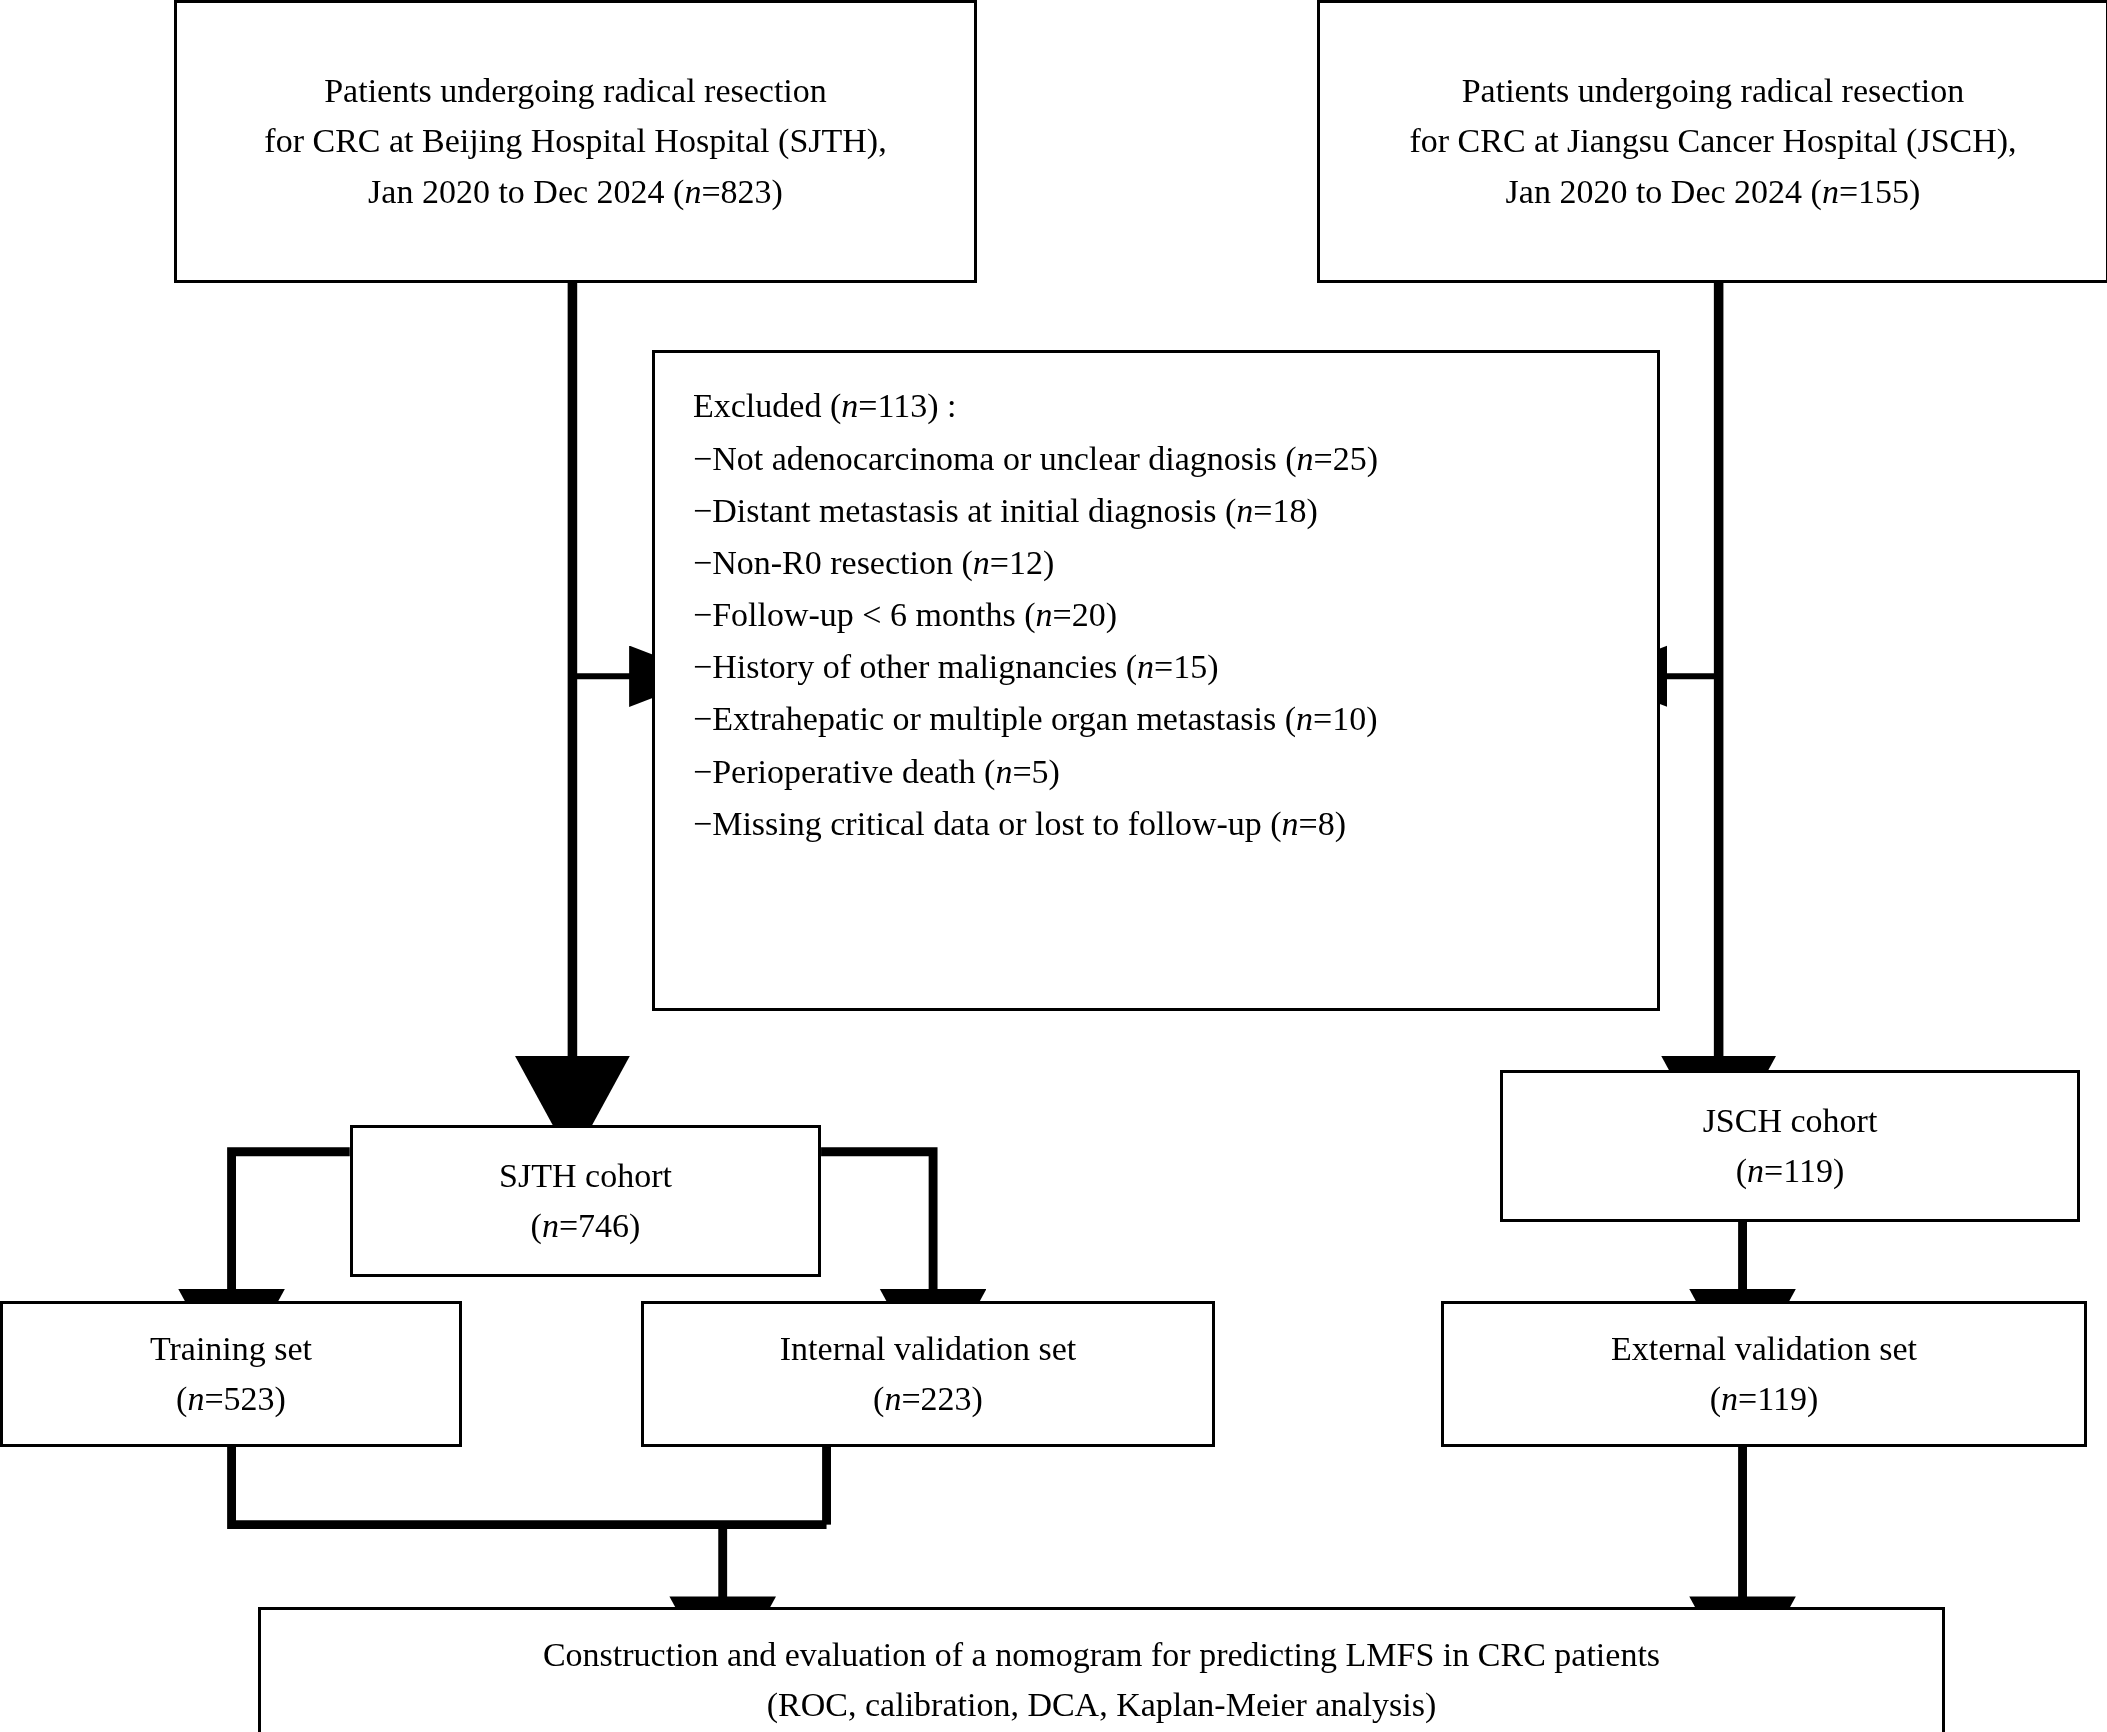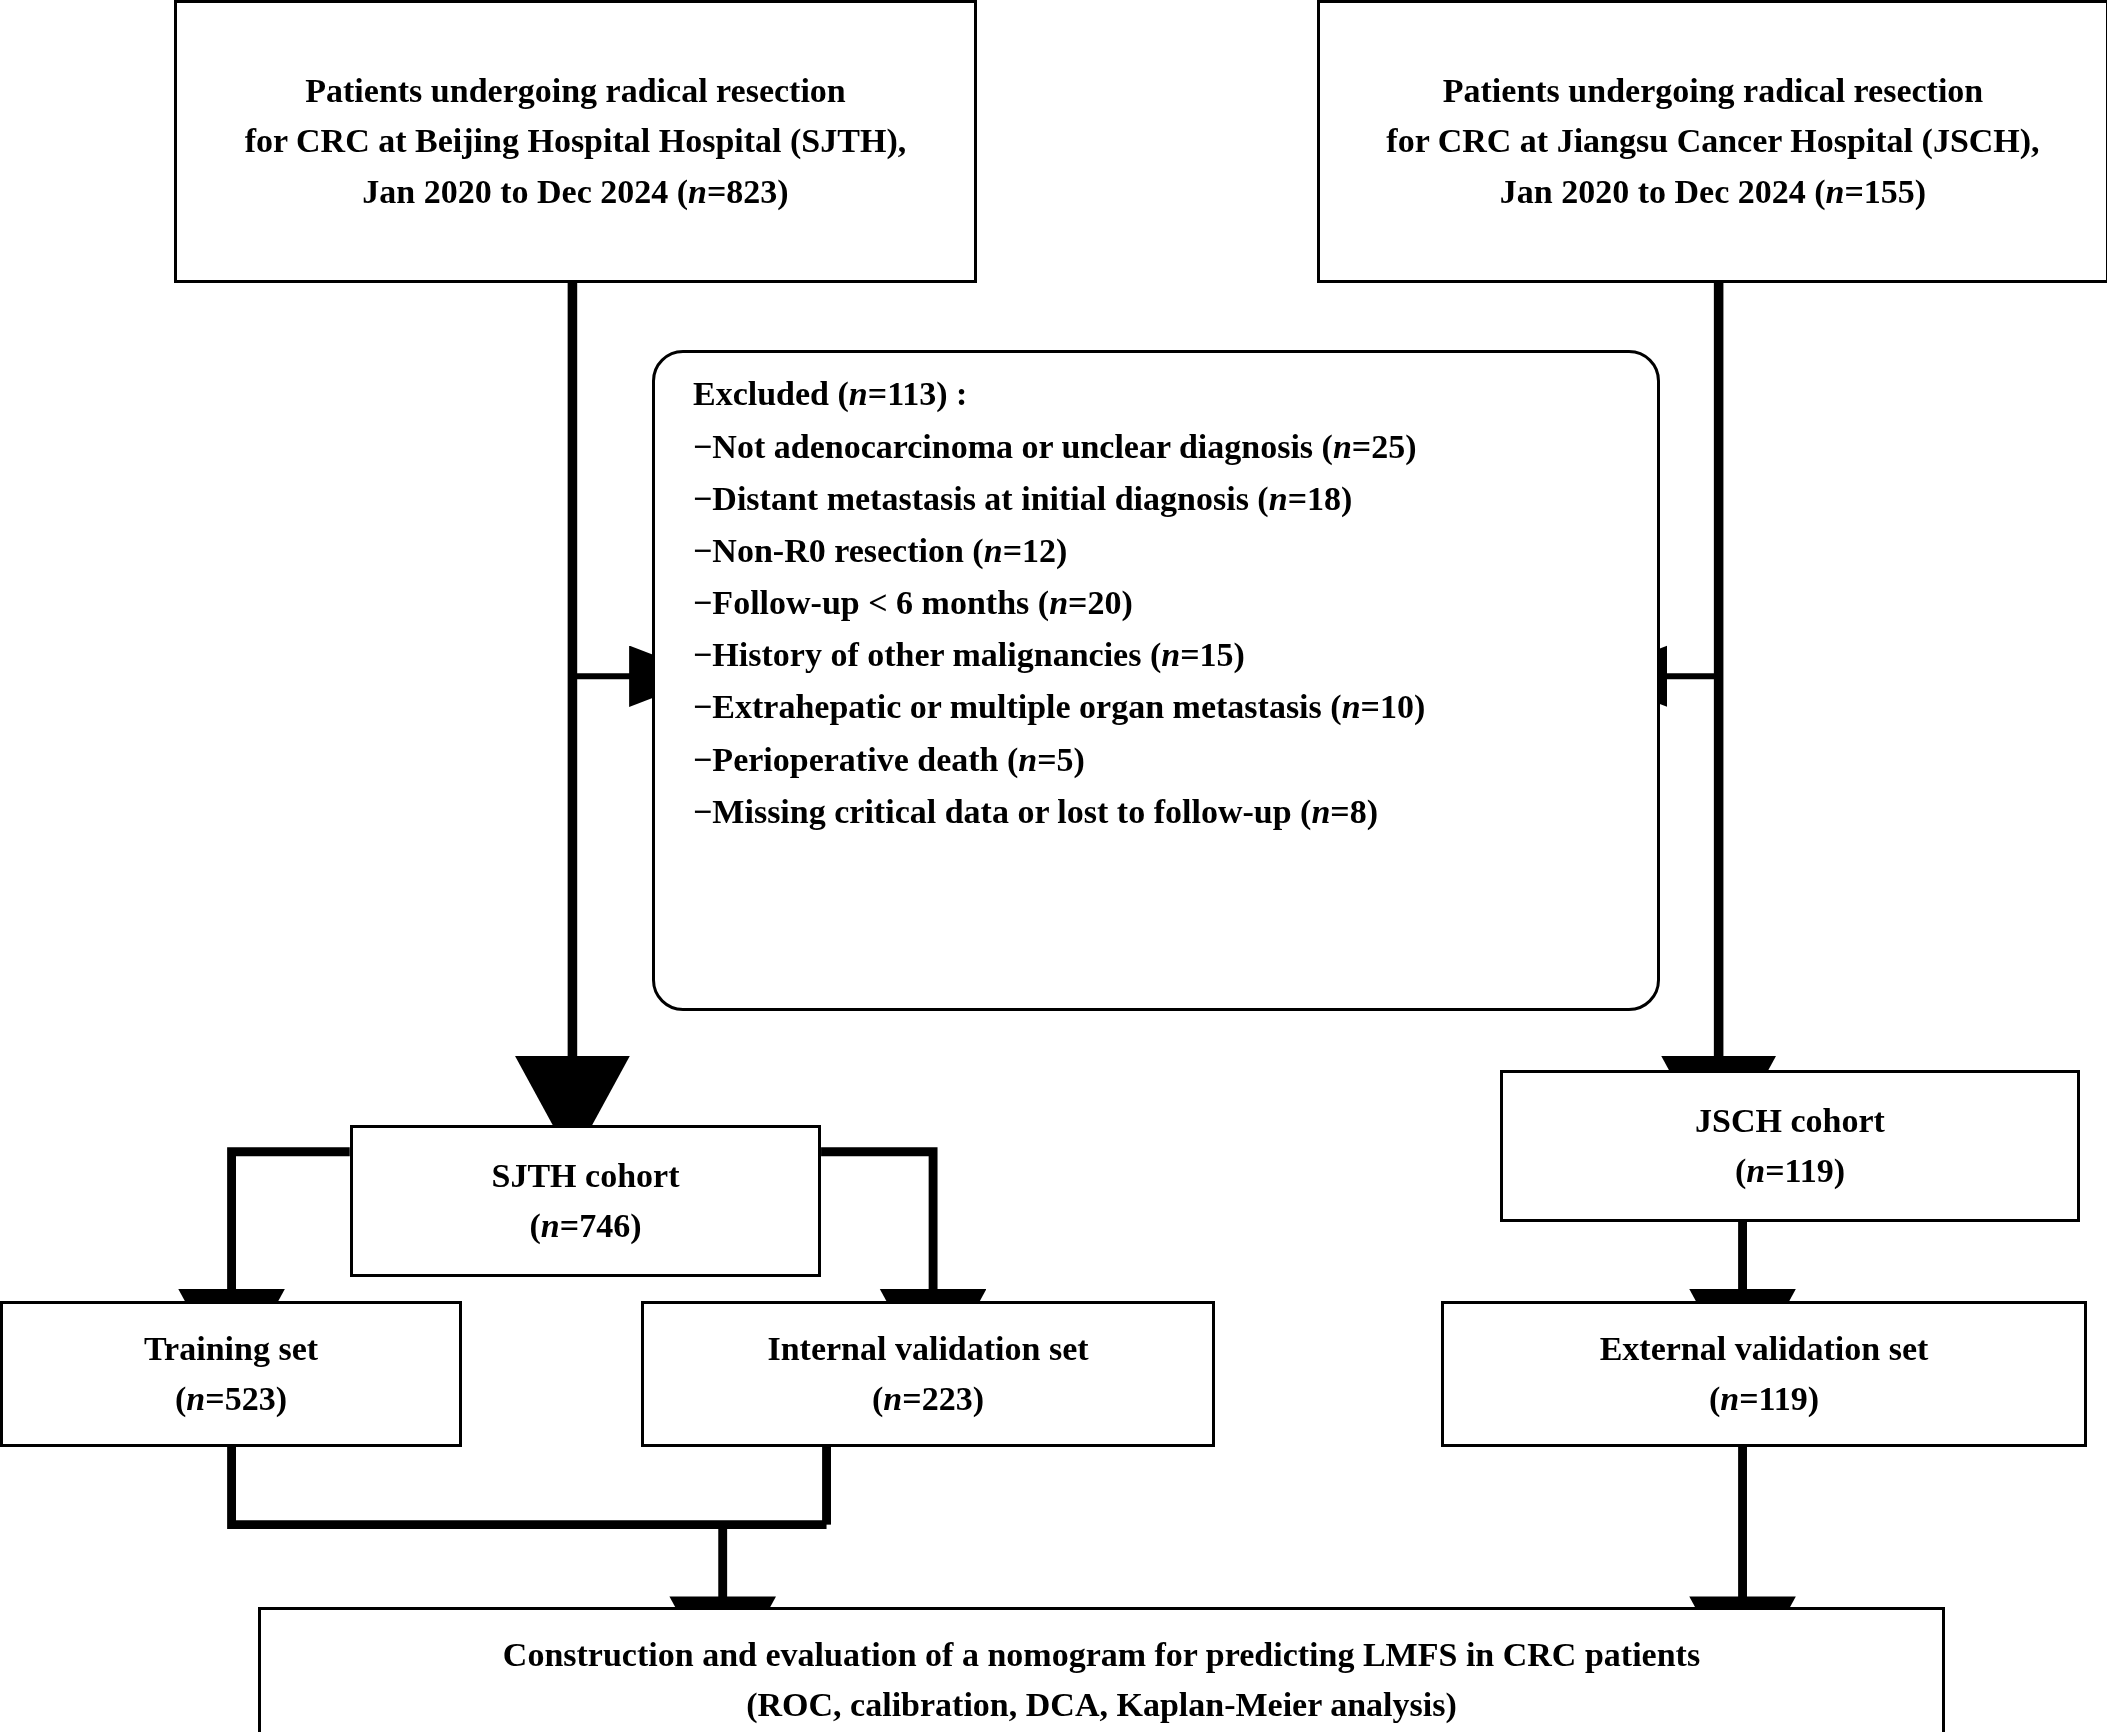--- a/index.html
+++ b/index.html
@@ -7,21 +7,20 @@
     padding: 0;
     background: #ffffff;
   }
   #flowchart-root {
     position: relative;
     width: 2108px;
     height: 1733px;
     background: #ffffff;
     font-family: "Liberation Serif", "DejaVu Serif", serif;
     overflow: hidden;
-    font-weight: bold;
   }
   svg.edges {
     position: absolute;
     left: 0; top: 0;
     width: 2108px;
     height: 1733px;
     pointer-events: none;
   }
   .node {
     position: absolute;
@@ -37,23 +36,22 @@
   .node .line {
     display: block;
     white-space: nowrap;
     line-height: 1.48;
     font-size: 34px;
   }
   .node.center .line { text-align: center; }
   .node.listbox {
     align-items: flex-start;
     justify-content: flex-start;
-    padding: 18px 0 0 38px;
+    padding: 30px 0 0 38px;
     border-width: 3.4px;
-    border-radius: 31px;
   }
   .node.listbox .line {
     text-align: left;
     font-size: 34px;
     line-height: 1.33;
     margin-bottom: 6.8px;
   }
   .node.listbox .line.head { margin-bottom: 8.2px; }
   em.n {
     font-style: italic;

